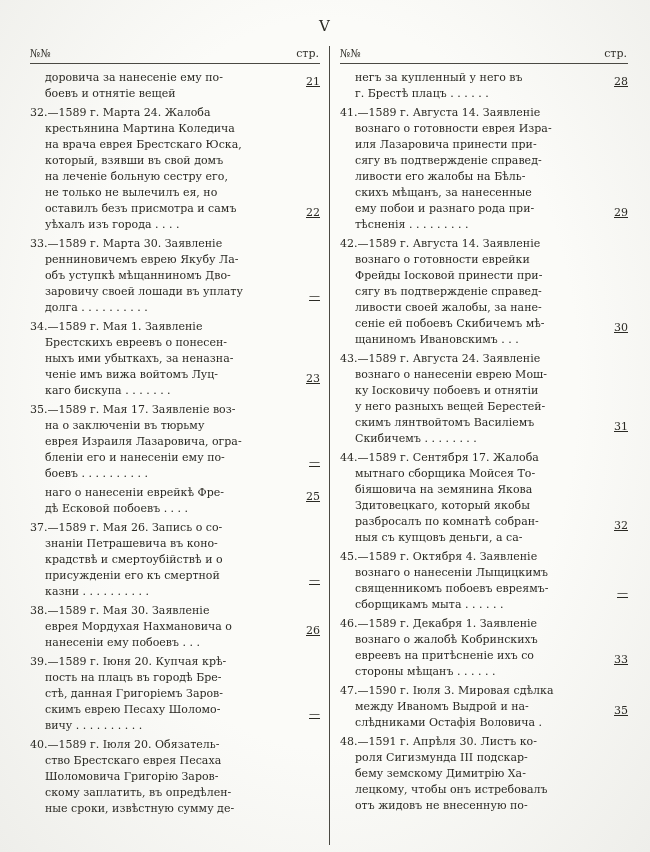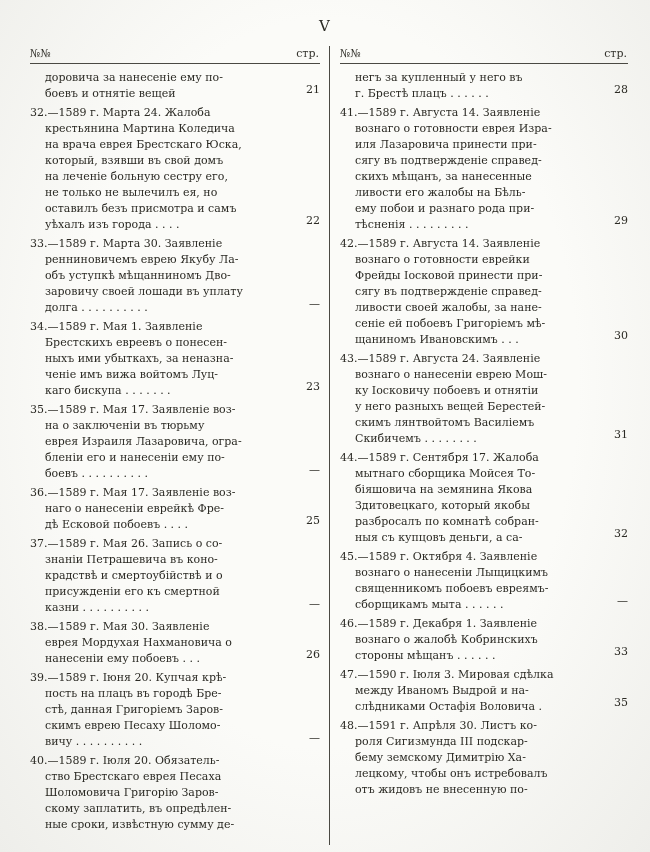--- a/index.html
+++ b/index.html
@@ -56,22 +56,23 @@
     margin-bottom: 3px;
   }
   .line {
     line-height: 16px;
     white-space: nowrap;
   }
   .line.indent { padding-left: 15px; }
   .pagenum {
     position: absolute;
     right: 0;
-    bottom: 4px;
+    bottom: 12px;
     line-height: 16px;
+    text-decoration: underline;
   }
 </style>
 </head>
 <body>
 
 <div class="roman">V</div>
 
 <div class="sheet">
   <div class="grid">
 
@@ -115,21 +116,20 @@
           </div>
           <div class="entry">
             <div class="line">35.—1589 г. Мая 17. Заявленіе воз-</div>
             <div class="line indent">на о заключеніи въ тюрьму</div>
             <div class="line indent">еврея Израиля Лазаровича, огра-</div>
             <div class="line indent">бленіи его и нанесеніи ему по-</div>
             <div class="line indent">боевъ . . . . . . . . . .</div>
             <span class="pagenum">—</span>
           </div>
           <div class="entry">
-            <div class="line">36.—1589 г. Мая 17. Заявленіе воз-</div>
             <div class="line indent">наго о нанесеніи еврейкѣ Фре-</div>
             <div class="line indent">дѣ Есковой побоевъ . . . .</div>
             <span class="pagenum">25</span>
           </div>
           <div class="entry">
             <div class="line">37.—1589 г. Мая 26. Запись о со-</div>
             <div class="line indent">знаніи Петрашевича въ коно-</div>
             <div class="line indent">крадствѣ и смертоубійствѣ и о</div>
             <div class="line indent">присужденіи его къ смертной</div>
             <div class="line indent">казни . . . . . . . . . .</div>
@@ -168,33 +168,33 @@
           <div class="entry">
             <div class="line indent">негъ за купленный у него въ</div>
             <div class="line indent">г. Брестѣ плацъ . . . . . .</div>
             <span class="pagenum">28</span>
           </div>
           <div class="entry">
             <div class="line">41.—1589 г. Августа 14. Заявленіе</div>
             <div class="line indent">вознаго о готовности еврея Изра-</div>
             <div class="line indent">иля Лазаровича принести при-</div>
             <div class="line indent">сягу въ подтвержденіе справед-</div>
+            <div class="line indent">ливости его жалобы на Бѣль-</div>
             <div class="line indent">скихъ мѣщанъ, за нанесенные</div>
-            <div class="line indent">ливости его жалобы на Бѣль-</div>
             <div class="line indent">ему побои и разнаго рода при-</div>
             <div class="line indent">тѣсненія . . . . . . . . .</div>
             <span class="pagenum">29</span>
           </div>
           <div class="entry">
             <div class="line">42.—1589 г. Августа 14. Заявленіе</div>
             <div class="line indent">вознаго о готовности еврейки</div>
             <div class="line indent">Фрейды Іосковой принести при-</div>
             <div class="line indent">сягу въ подтвержденіе справед-</div>
             <div class="line indent">ливости своей жалобы, за нане-</div>
-            <div class="line indent">сеніе ей побоевъ Григоріемъ мѣ-</div>
+            <div class="line indent">сеніе ей побоевъ Скибичемъ мѣ-</div>
             <div class="line indent">щаниномъ Ивановскимъ . . .</div>
             <span class="pagenum">30</span>
           </div>
           <div class="entry">
             <div class="line">43.—1589 г. Августа 24. Заявленіе</div>
             <div class="line indent">вознаго о нанесеніи еврею Мош-</div>
             <div class="line indent">ку Іосковичу побоевъ и отнятіи</div>
             <div class="line indent">у него разныхъ вещей Берестей-</div>
             <div class="line indent">скимъ лянтвойтомъ Василіемъ</div>
             <div class="line indent">Скибичемъ . . . . . . . .</div>
@@ -212,20 +212,21 @@
           <div class="entry">
             <div class="line">45.—1589 г. Октября 4. Заявленіе</div>
             <div class="line indent">вознаго о нанесеніи Лыщицкимъ</div>
             <div class="line indent">священникомъ побоевъ евреямъ-</div>
             <div class="line indent">сборщикамъ мыта . . . . . .</div>
             <span class="pagenum">—</span>
           </div>
           <div class="entry">
             <div class="line">46.—1589 г. Декабря 1. Заявленіе</div>
             <div class="line indent">вознаго о жалобѣ Кобринскихъ</div>
+            <div class="line indent">евреевъ на притѣсненіе ихъ со</div>
             <div class="line indent">стороны мѣщанъ . . . . . .</div>
             <span class="pagenum">33</span>
           </div>
           <div class="entry">
             <div class="line">47.—1590 г. Іюля 3. Мировая сдѣлка</div>
             <div class="line indent">между Иваномъ Выдрой и на-</div>
             <div class="line indent">слѣдниками Остафія Воловича .</div>
             <span class="pagenum">35</span>
           </div>
           <div class="entry">

